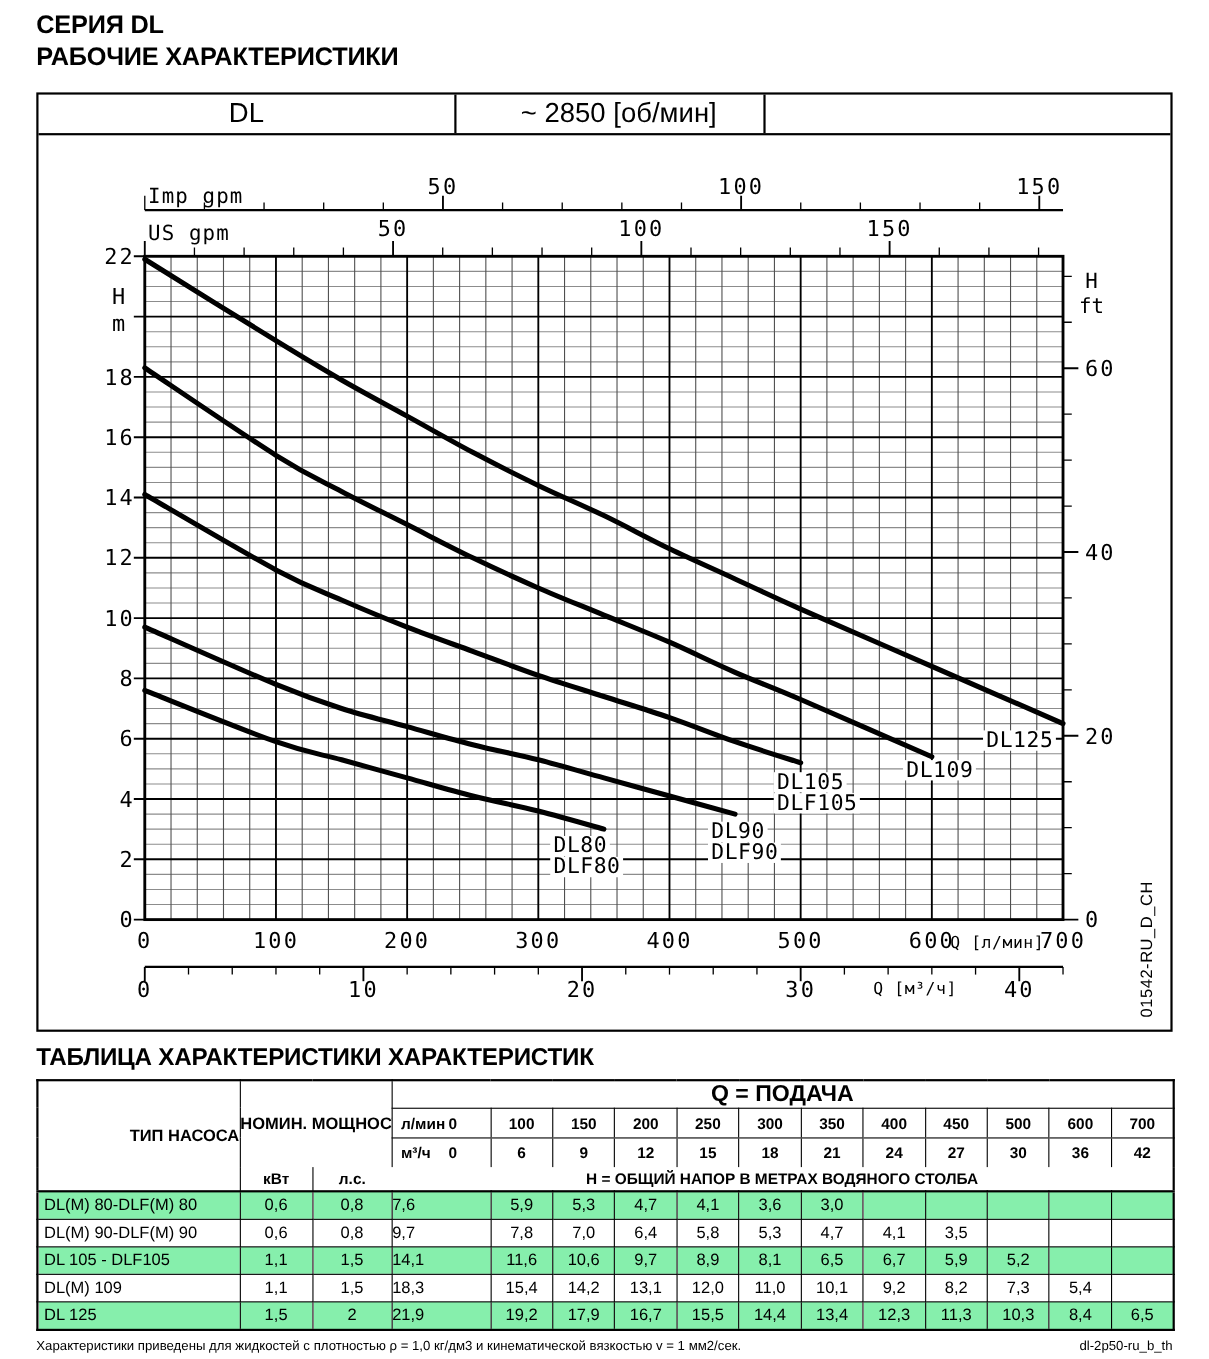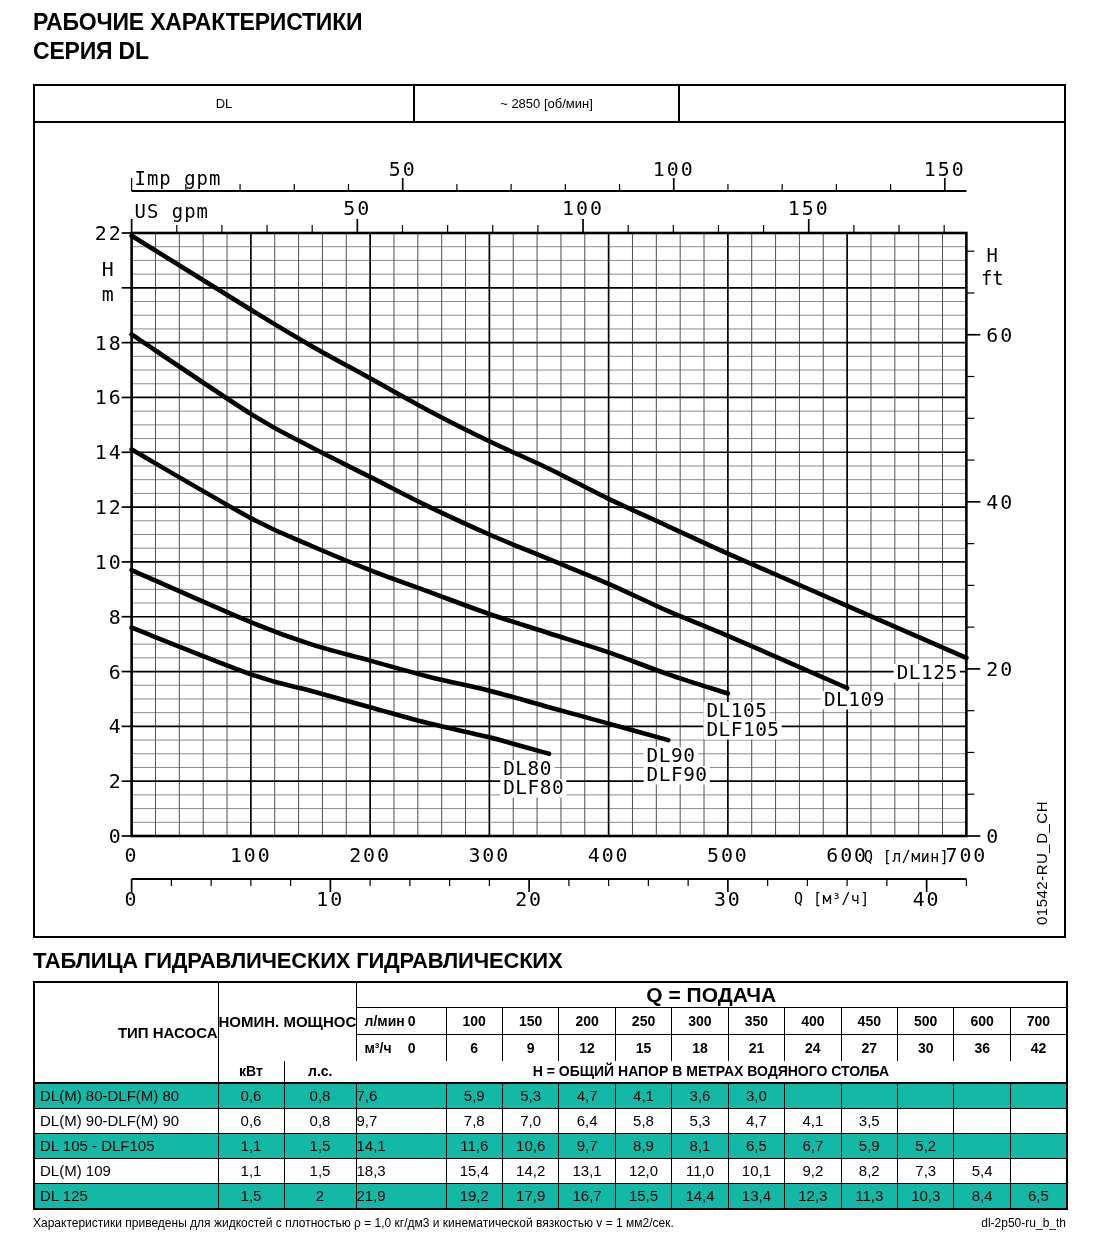--- a/index.html
+++ b/index.html
@@ -1,53 +1,53 @@
 <!DOCTYPE html>
 <html><head>
 <meta charset="utf-8">
 <style>
   html,body{margin:0;padding:0;background:#fff;color:#000;}
   body{width:1099px;height:1235px;box-sizing:border-box;padding:8px 33px 0 33px;overflow:hidden;
        font-family:"Liberation Sans",sans-serif;}
   .main-title{font-weight:bold;font-size:23px;line-height:1.28;letter-spacing:-0.2px;margin-bottom:17px;}
   .figure-box{border:2.5px solid #000;width:1033px;box-sizing:border-box;}
   .figure-header{display:flex;height:35px;border-bottom:2.5px solid #000;}
-  .fh-cell{display:flex;align-items:center;justify-content:center;font-size:13px;box-sizing:border-box;}
+  .fh-cell{display:flex;align-items:center;justify-content:center;font-size:25px;box-sizing:border-box;}
   .fh-series{width:380px;border-right:2px solid #000;}
-  .fh-speed{width:265px;border-right:2px solid #000;}
+  .fh-speed{width:265px;border-right:2px solid #000;margin-left:16px;}
   .fh-standard{flex:1;}
   #chart-svg{display:block;width:100%;height:813px;}
   .table-title{font-weight:bold;font-size:22px;letter-spacing:-0.2px;margin:10px 0 7px 0;}
   table.hydro{width:1033px;border-collapse:collapse;table-layout:fixed;border:2.5px solid #000;}
   table.hydro th,table.hydro td{padding:0;overflow:hidden;white-space:nowrap;}
   thead th{font-weight:bold;font-size:14px;}
   thead{border-bottom:2.5px solid #000;}
   .c-type{border-right:1.2px solid #000;font-size:15px;text-align:right;}
   .c-power{border-right:1.2px solid #000;font-size:15px;white-space:pre-line;line-height:1.3;}
   .c-q{border-bottom:1.2px solid #000;height:22px;font-size:21px;}
   .row-units th{height:26px;}
   .row-units th.c-qv{border-left:1.2px solid #000;}
   #row-lpm th{border-bottom:1.2px solid #000;}
   .c-unitcell .ucell{display:flex;justify-content:space-between;padding:0 30px 0 8px;}
   .c-kw{border-right:1.2px solid #000;height:21px;text-align:center;}
   .c-head{font-size:14px;}
   tbody td{border:1.2px solid #000;height:24px;font-size:15px;text-align:center;}
   tbody td.c-name{text-align:left;padding-left:5px;}
   tbody td.c-val-first{text-align:left;padding-right:3px;}
-  tbody tr.shaded{background:#14b8a6;}
+  tbody tr.shaded{background:#86efac;}
   .footnote-row{display:flex;justify-content:space-between;margin-top:6px;font-size:12px;}
 </style>
 </head>
 <body>
 
 <div>
 
   <div class="main-title">
+    <div>СЕРИЯ DL</div>
     <div>РАБОЧИЕ ХАРАКТЕРИСТИКИ</div>
-    <div>СЕРИЯ DL</div>
   </div>
 
   <div class="figure-box">
     <div class="figure-header">
       <div class="fh-cell fh-series">DL</div>
       <div class="fh-cell fh-speed">~ 2850 [об/мин]</div>
     </div>
     <svg id="chart-svg" viewBox="0 0 1033 813" preserveAspectRatio="none">
         <line x1="97" y1="699.2954545454545" x2="935" y2="699.2954545454545" stroke="#8c8c8c" stroke-width="1"></line>
         <line x1="97" y1="685.5909090909091" x2="935" y2="685.5909090909091" stroke="#8c8c8c" stroke-width="1"></line>
@@ -273,21 +273,21 @@
         <rect x="671" y="598" width="78.6" height="18.5" fill="#fff"></rect>
         <text x="674" y="613" fill="#000" font-family="&quot;DejaVu Sans Mono&quot;, monospace" font-size="19.5" text-anchor="start" letter-spacing="0.5">DLF105</text>
         <rect x="789" y="568" width="66.5" height="18.5" fill="#fff"></rect>
         <text x="792" y="583" fill="#000" font-family="&quot;DejaVu Sans Mono&quot;, monospace" font-size="19.5" text-anchor="start" letter-spacing="0.5">DL109</text>
         <rect x="862" y="541" width="66.5" height="18.5" fill="#fff"></rect>
         <text x="865" y="556" fill="#000" font-family="&quot;DejaVu Sans Mono&quot;, monospace" font-size="19.5" text-anchor="start" letter-spacing="0.5">DL125</text>
         <text x="0" y="0" fill="#000" font-family="&quot;Liberation Sans&quot;, sans-serif" font-size="15" text-anchor="middle" letter-spacing="0.5" transform="translate(1016,740) rotate(-90)">01542-RU_D_CH</text>
       </svg>
   </div>
 
-  <div class="table-title">ТАБЛИЦА ГИДРАВЛИЧЕСКИХ ГИДРАВЛИЧЕСКИХ</div>
+  <div class="table-title">ТАБЛИЦА ХАРАКТЕРИСТИКИ ХАРАКТЕРИСТИК</div>
 
   <table class="hydro">
     <colgroup>
       <col style="width:184px">
         <col style="width:66px">
         <col style="width:72px">
         <col style="width:90px">
       <col style="width:56.45px">
         <col style="width:56.45px">
         <col style="width:56.45px">

